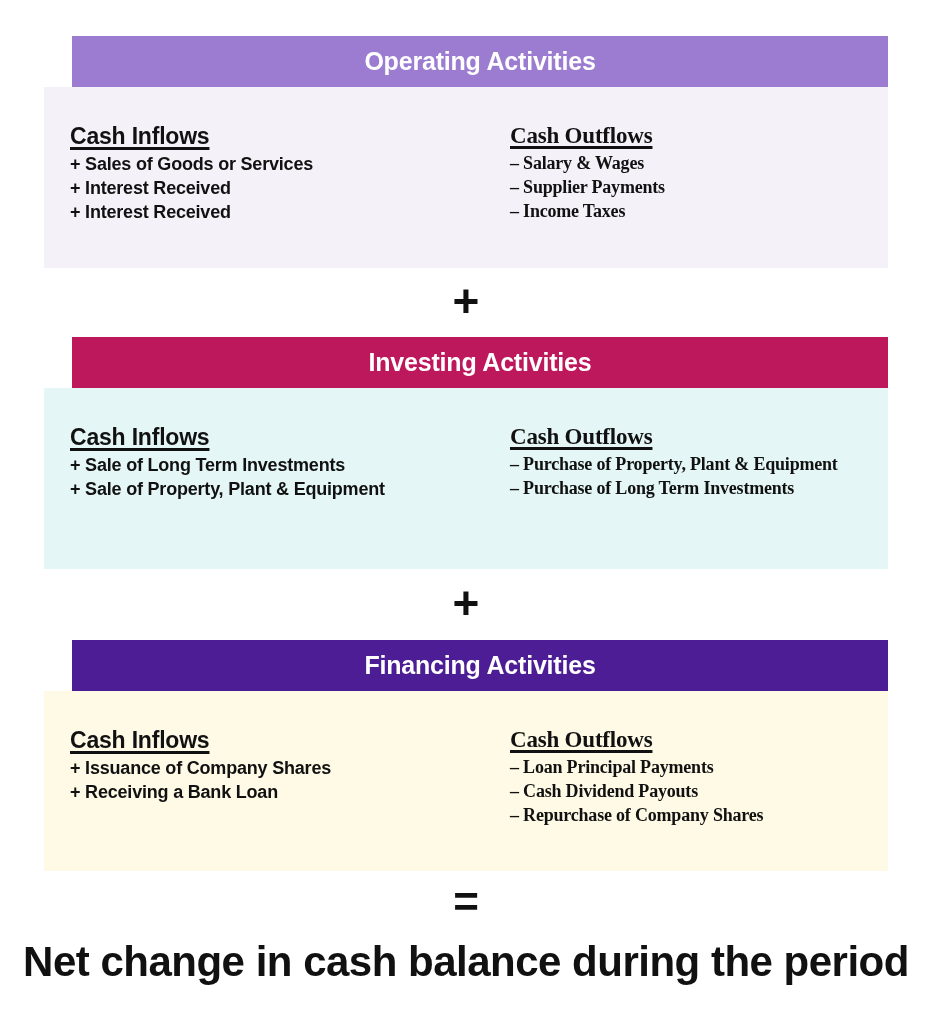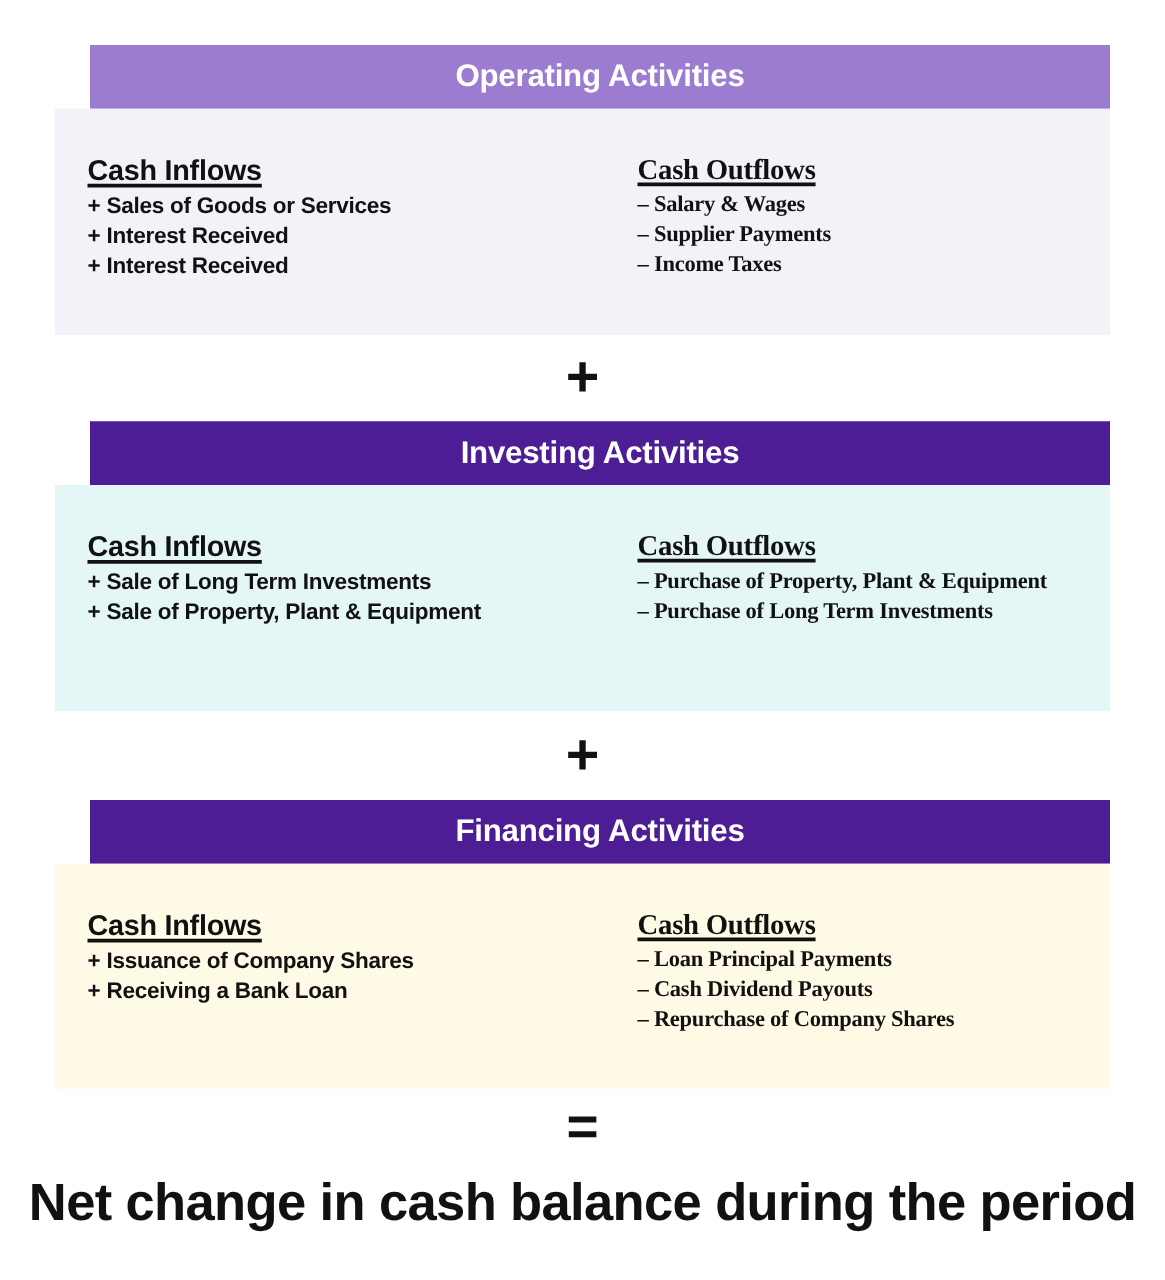--- a/index.html
+++ b/index.html
@@ -136,21 +136,21 @@
         <div class="line">– Salary &amp; Wages</div>
         <div class="line">– Supplier Payments</div>
         <div class="line">– Income Taxes</div>
       </div>
     </div>
   </div>
 
   <div class="operator" id="op-plus-1">+</div>
 
   <div class="section" id="sec-investing">
-    <div class="section-header" style="background: #4c1d95;">
+    <div class="section-header" style="background: #be185d;">
       <span>Investing Activities</span>
     </div>
     <div class="section-body" style="background: rgb(228, 247, 246);">
       <div class="col left">
         <div class="col-title">Cash Inflows</div>
         <div class="line">+ Sale of Long Term Investments</div>
         <div class="line">+ Sale of Property, Plant &amp; Equipment</div>
       </div>
       <div class="col right">
         <div class="col-title">Cash Outflows</div>

